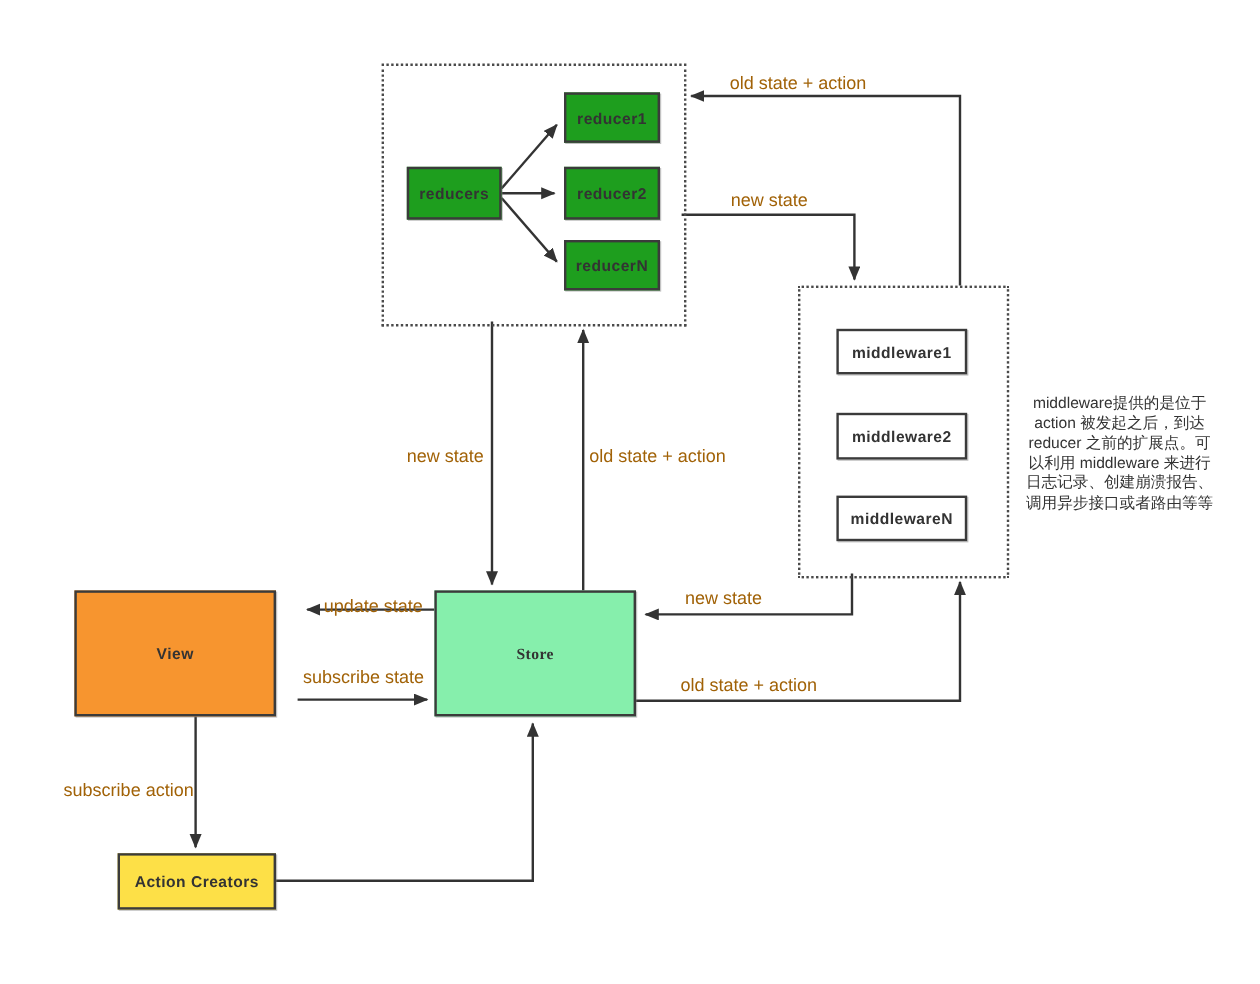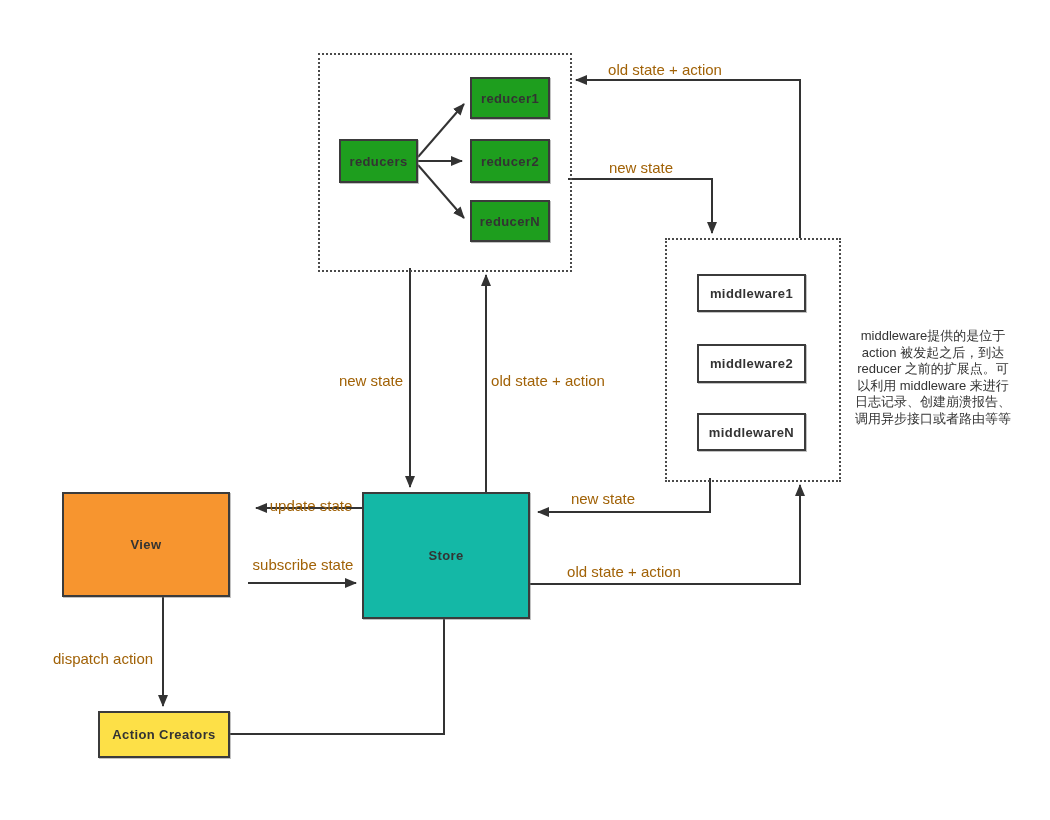--- a/index.html
+++ b/index.html
@@ -110,32 +110,32 @@
     <span>2</span>
   </div>
   <div class="node" style="left: 697px; top: 413px; width: 109px; height: 38px; background-color: rgb(255, 255, 255);">
     <span>middleware</span>
     <span>N</span>
   </div>
 
   <div class="node" style="left: 62px; top: 492px; width: 168px; height: 105px; background-color: rgb(247, 149, 47);">
     <span>View</span>
   </div>
-  <div class="node" style="left: 362px; top: 492px; width: 168px; height: 127px; background-color: #14b8a6;">
+  <div class="node" style="left: 362px; top: 492px; width: 168px; height: 105px; background-color: #86efac; font-family: Liberation Serif, serif;">
     <span>Store</span>
   </div>
   <div class="node" style="left: 98px; top: 711px; width: 132px; height: 47px; background-color: #fde047;">
     <span>Action Creators</span>
   </div>
 
   <div class="edge-label" style="left:600px; top:61px; width:130px;">old state + action</div>
   <div class="edge-label" style="left:605px; top:159px; width:72px;">new state</div>
   <div class="edge-label" style="left:336px; top:372px; width:70px;">new state</div>
   <div class="edge-label" style="left:487px; top:372px; width:122px;">old state + action</div>
   <div class="edge-label" style="left:568px; top:490px; width:70px;">new state</div>
   <div class="edge-label" style="left:563px; top:563px; width:122px;">old state + action</div>
   <div class="edge-label" style="left:267px; top:497px; width:88px;">update state</div>
   <div class="edge-label" style="left:252px; top:556px; width:102px;text-align:center;">subscribe state</div>
-  <div class="edge-label" style="left:53px; top:650px; width:100px;">dispatch action</div>
+  <div class="edge-label" style="left:53px; top:650px; width:100px;">subscribe action</div>
 
   <div class="note">middleware提供的是位于 action 被发起之后，到达 reducer 之前的扩展点。可以利用 middleware 来进行日志记录、创建崩溃报告、调用异步接口或者路由等等</div>
 
 </div>
 
 </body></html>

